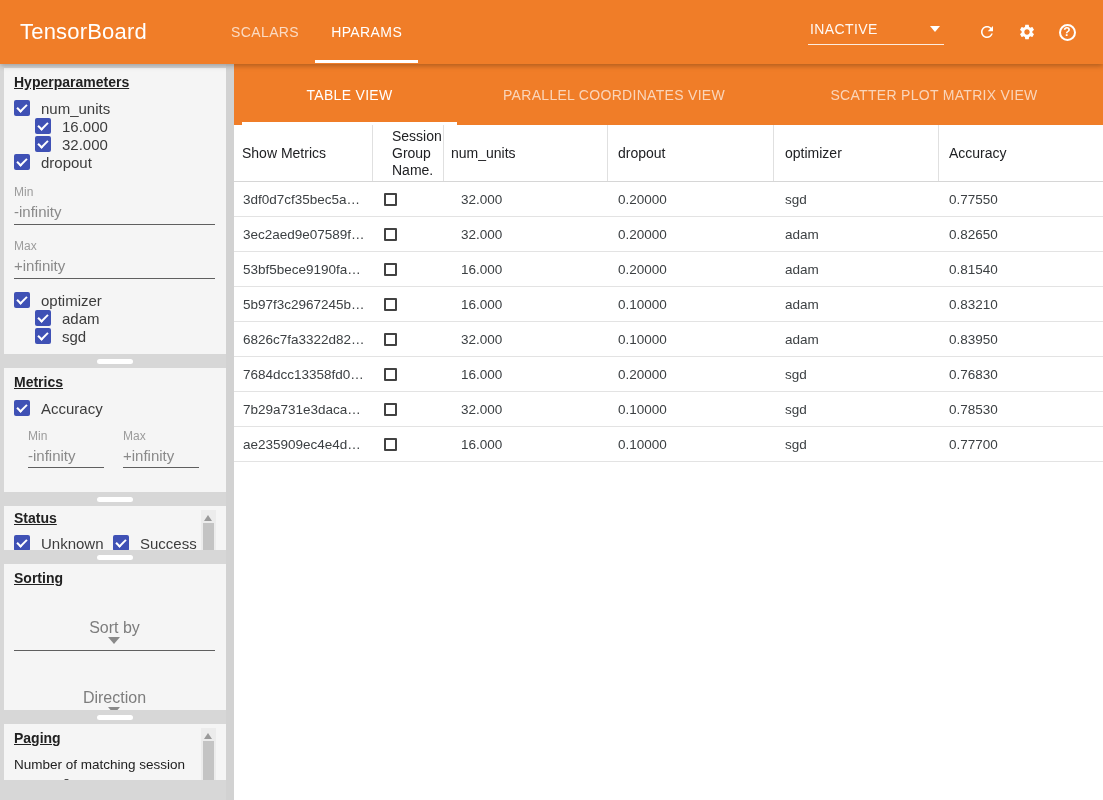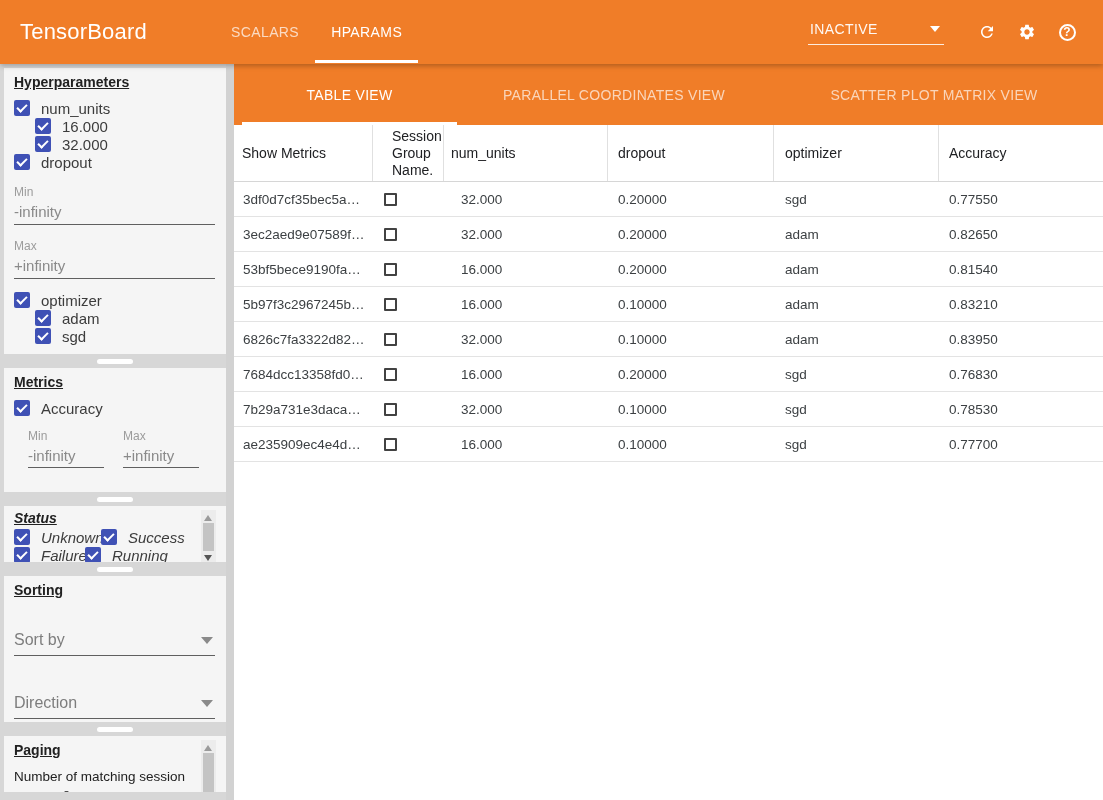--- a/index.html
+++ b/index.html
@@ -59,21 +59,21 @@
               border-bottom:1px solid #5f5f5f; padding-bottom:4px; cursor:text; }
   .mm-small-wrap { display:flex; margin-left:24px; margin-top:12px; }
   .mm-col { width:95px; }
   .mm-col .lbl { font-size:12px; color:#9c9c9c; }
   .mm-col .inp { width:76px; font-size:15px; color:#8a8a8a; margin-top:4px;
                  border-bottom:1px solid #5f5f5f; padding-bottom:3px; cursor:text; }
   .statrow { display:flex; align-items:center; margin-left:10px; height:18px; }
   .statitem { display:flex; align-items:center; cursor:pointer; }
   .dd { position:relative; margin:0 11px 0 10px; border-bottom:1px solid #5f5f5f;
         padding-bottom:6px; display:flex; align-items:center; justify-content:space-between;
-        cursor:pointer; }
+        cursor:pointer;flex-direction:column; }
   .dd .dd-label { font-size:16px; color:#7d7d7d; }
   .chev-dn-g { width:0; height:0; border-left:6px solid transparent;
                border-right:6px solid transparent; border-top:7px solid #8a8a8a; margin-right:2px; }
   .paging-text { font-size:13.5px; color:#212121; margin:9px 0 0 10px; width:185px; line-height:19px; }
 
   
   .mini-scroll { position:absolute; top:4px; right:10px; width:15px; background:#ececec; }
   .mini-scroll .up, .mini-scroll .down { position:absolute; left:3px; width:0; height:0; }
   .mini-scroll .up { top:5px; border-left:4.5px solid transparent; border-right:4.5px solid transparent;
                      border-bottom:6px solid #9a9a9a; }
@@ -205,23 +205,23 @@
             <div class="lbl">Max</div>
             <div class="inp">+infinity</div>
           </div>
         </div>
       </div>
 
       <div class="gap">
           <div class="pill"></div>
         </div>
 
-      <div class="section" style="height:56px;font-style:italic;">
+      <div class="section" style="height:44px;">
         <div class="sec-h" style="margin-top:4px;">Status</div>
-        <div class="statrow" style="margin-top:2px;">
+        <div class="statrow" style="margin-top:8px;gap:12px;">
           <div class="statitem" style="width:87px;">
             <span class="cb"></span>
             <span class="cb-label">Unknown</span>
           </div>
           <div class="statitem">
             <span class="cb"></span>
             <span class="cb-label">Success</span>
           </div>
         </div>
         <div class="statrow">

